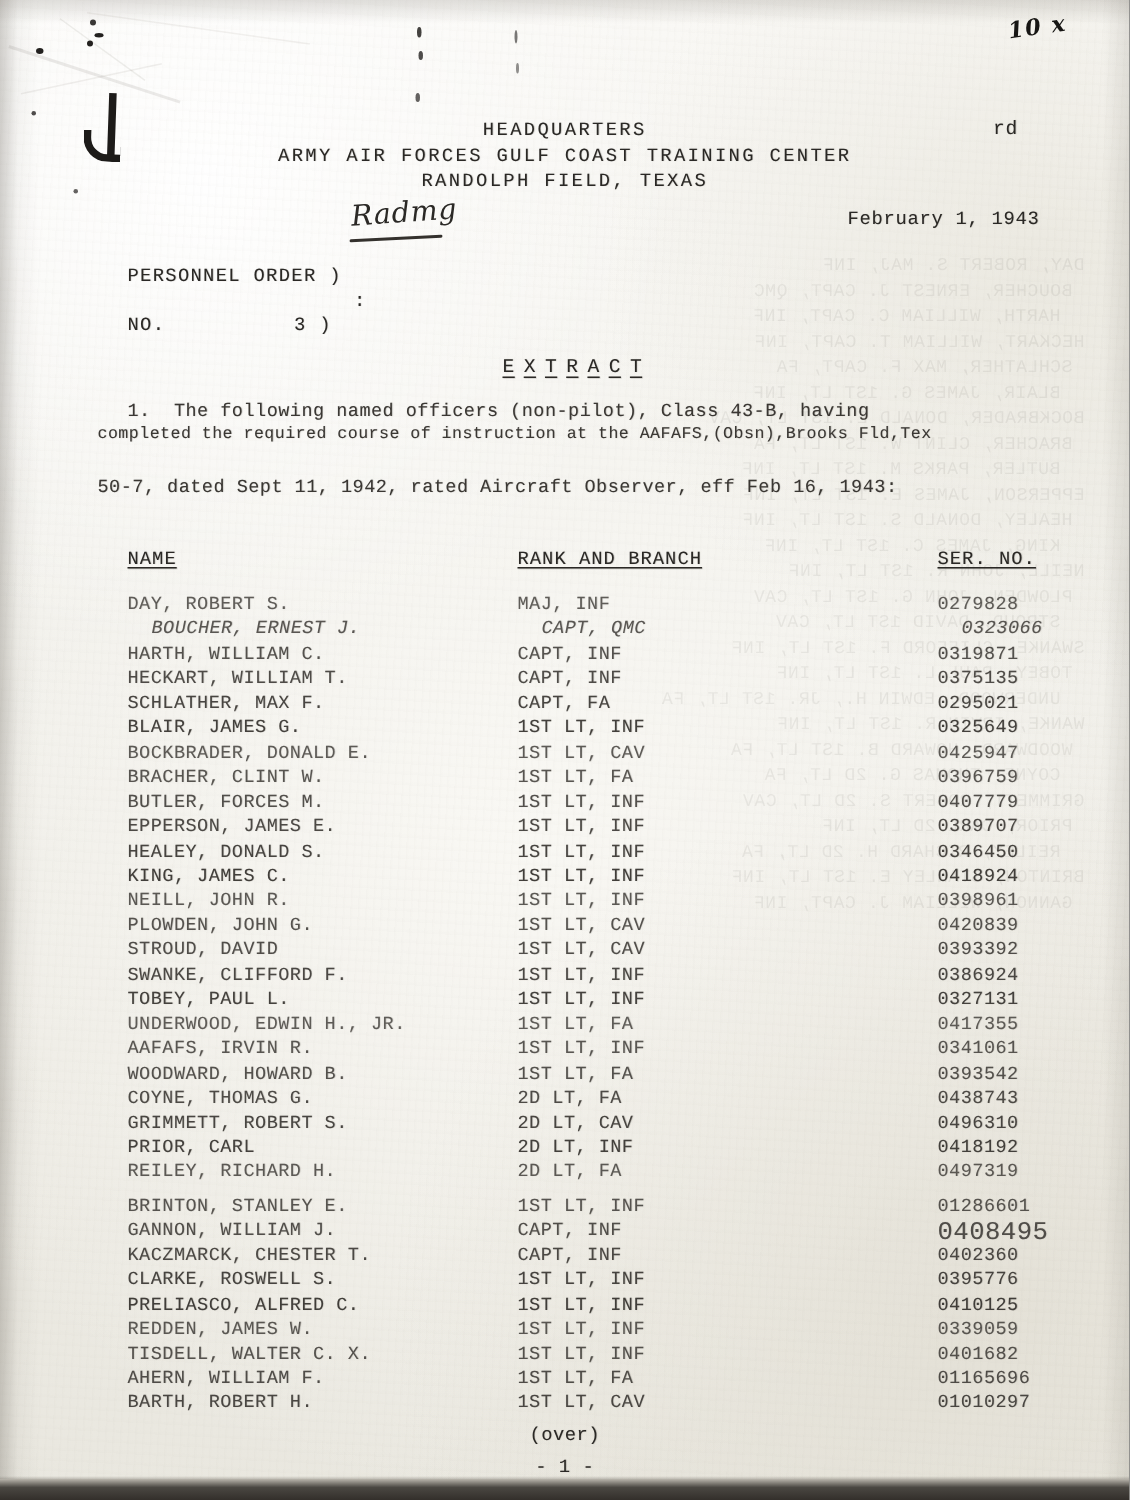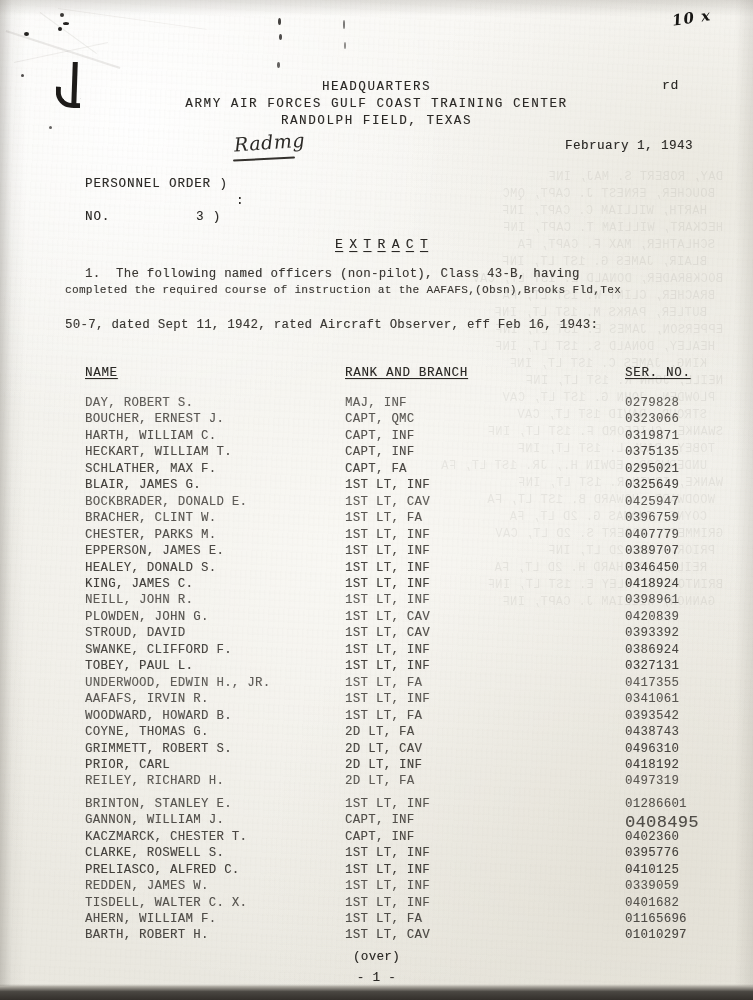--- a/index.html
+++ b/index.html
@@ -268,21 +268,21 @@
     <div class="t dark u" style="left:85px; top:367px; font-size:12.5px; letter-spacing:.7px;">NAME</div>
     <div class="t dark u" style="left:345px; top:367px; font-size:12.5px; letter-spacing:.7px;">RANK AND BRANCH</div>
     <div class="t dark u" style="left:625px; top:367px; font-size:12.5px; letter-spacing:.7px;">SER. NO.</div>
 
     <div id="roster-container">
         <div style="position: absolute; left: 0px; top: 397px; width: 753px; height: 16px; opacity: 0.8;">
           <span class="t row-name" style="top: 0px; font-size: 12.3px;">DAY, ROBERT S.</span>
           <span class="t row-rank" style="top: 0px; font-size: 12.3px;">MAJ, INF</span>
           <span class="t row-ser" style="top: 0px; font-size: 12.3px;">0279828</span>
         </div>
-        <div style="position: absolute; left: 0px; top: 413.4px; width: 610px; height: 16px; opacity: 0.83;">
+        <div style="position: absolute; left: 16px; top: 413.4px; width: 610px; height: 16px; opacity: 0.83; font-style: italic;">
           <span class="t row-name" style="top: 0px; font-size: 12.3px;">BOUCHER, ERNEST J.</span>
           <span class="t row-rank" style="top: 0px; font-size: 12.3px;">CAPT, QMC</span>
           <span class="t row-ser" style="top: 0px; font-size: 12.3px;">0323066</span>
         </div>
         <div style="position: absolute; left: 0px; top: 429.9px; width: 753px; height: 16px; opacity: 0.86;">
           <span class="t row-name" style="top: 0px; font-size: 12.3px;">HARTH, WILLIAM C.</span>
           <span class="t row-rank" style="top: 0px; font-size: 12.3px;">CAPT, INF</span>
           <span class="t row-ser" style="top: 0px; font-size: 12.3px;">0319871</span>
         </div>
         <div style="position: absolute; left: 0px; top: 446.4px; width: 753px; height: 16px; opacity: 0.89;">
@@ -304,21 +304,21 @@
           <span class="t row-name" style="top: 0px; font-size: 12.3px;">BOCKBRADER, DONALD E.</span>
           <span class="t row-rank" style="top: 0px; font-size: 12.3px;">1ST LT, CAV</span>
           <span class="t row-ser" style="top: 0px; font-size: 12.3px;">0425947</span>
         </div>
         <div style="position: absolute; left: 0px; top: 512.1px; width: 753px; height: 16px; opacity: 0.84;">
           <span class="t row-name" style="top: 0px; font-size: 12.3px;">BRACHER, CLINT W.</span>
           <span class="t row-rank" style="top: 0px; font-size: 12.3px;">1ST LT, FA</span>
           <span class="t row-ser" style="top: 0px; font-size: 12.3px;">0396759</span>
         </div>
         <div style="position: absolute; left: 0px; top: 528.6px; width: 753px; height: 16px; opacity: 0.87;">
-          <span class="t row-name" style="top: 0px; font-size: 12.3px;">CHESTER, PARKS M.</span>
+          <span class="t row-name" style="top: 0px; font-size: 12.3px;">BUTLER, FORCES M.</span>
           <span class="t row-rank" style="top: 0px; font-size: 12.3px;">1ST LT, INF</span>
           <span class="t row-ser" style="top: 0px; font-size: 12.3px;">0407779</span>
         </div>
         <div style="position: absolute; left: 0px; top: 545px; width: 753px; height: 16px; opacity: 0.9;">
           <span class="t row-name" style="top: 0px; font-size: 12.3px;">EPPERSON, JAMES E.</span>
           <span class="t row-rank" style="top: 0px; font-size: 12.3px;">1ST LT, INF</span>
           <span class="t row-ser" style="top: 0px; font-size: 12.3px;">0389707</span>
         </div>
         <div style="position: absolute; left: 0px; top: 561.5px; width: 653px; height: 16px; opacity: 0.93;">
           <span class="t row-name" style="top: 0px; font-size: 12.3px;">HEALEY, DONALD S.</span>

